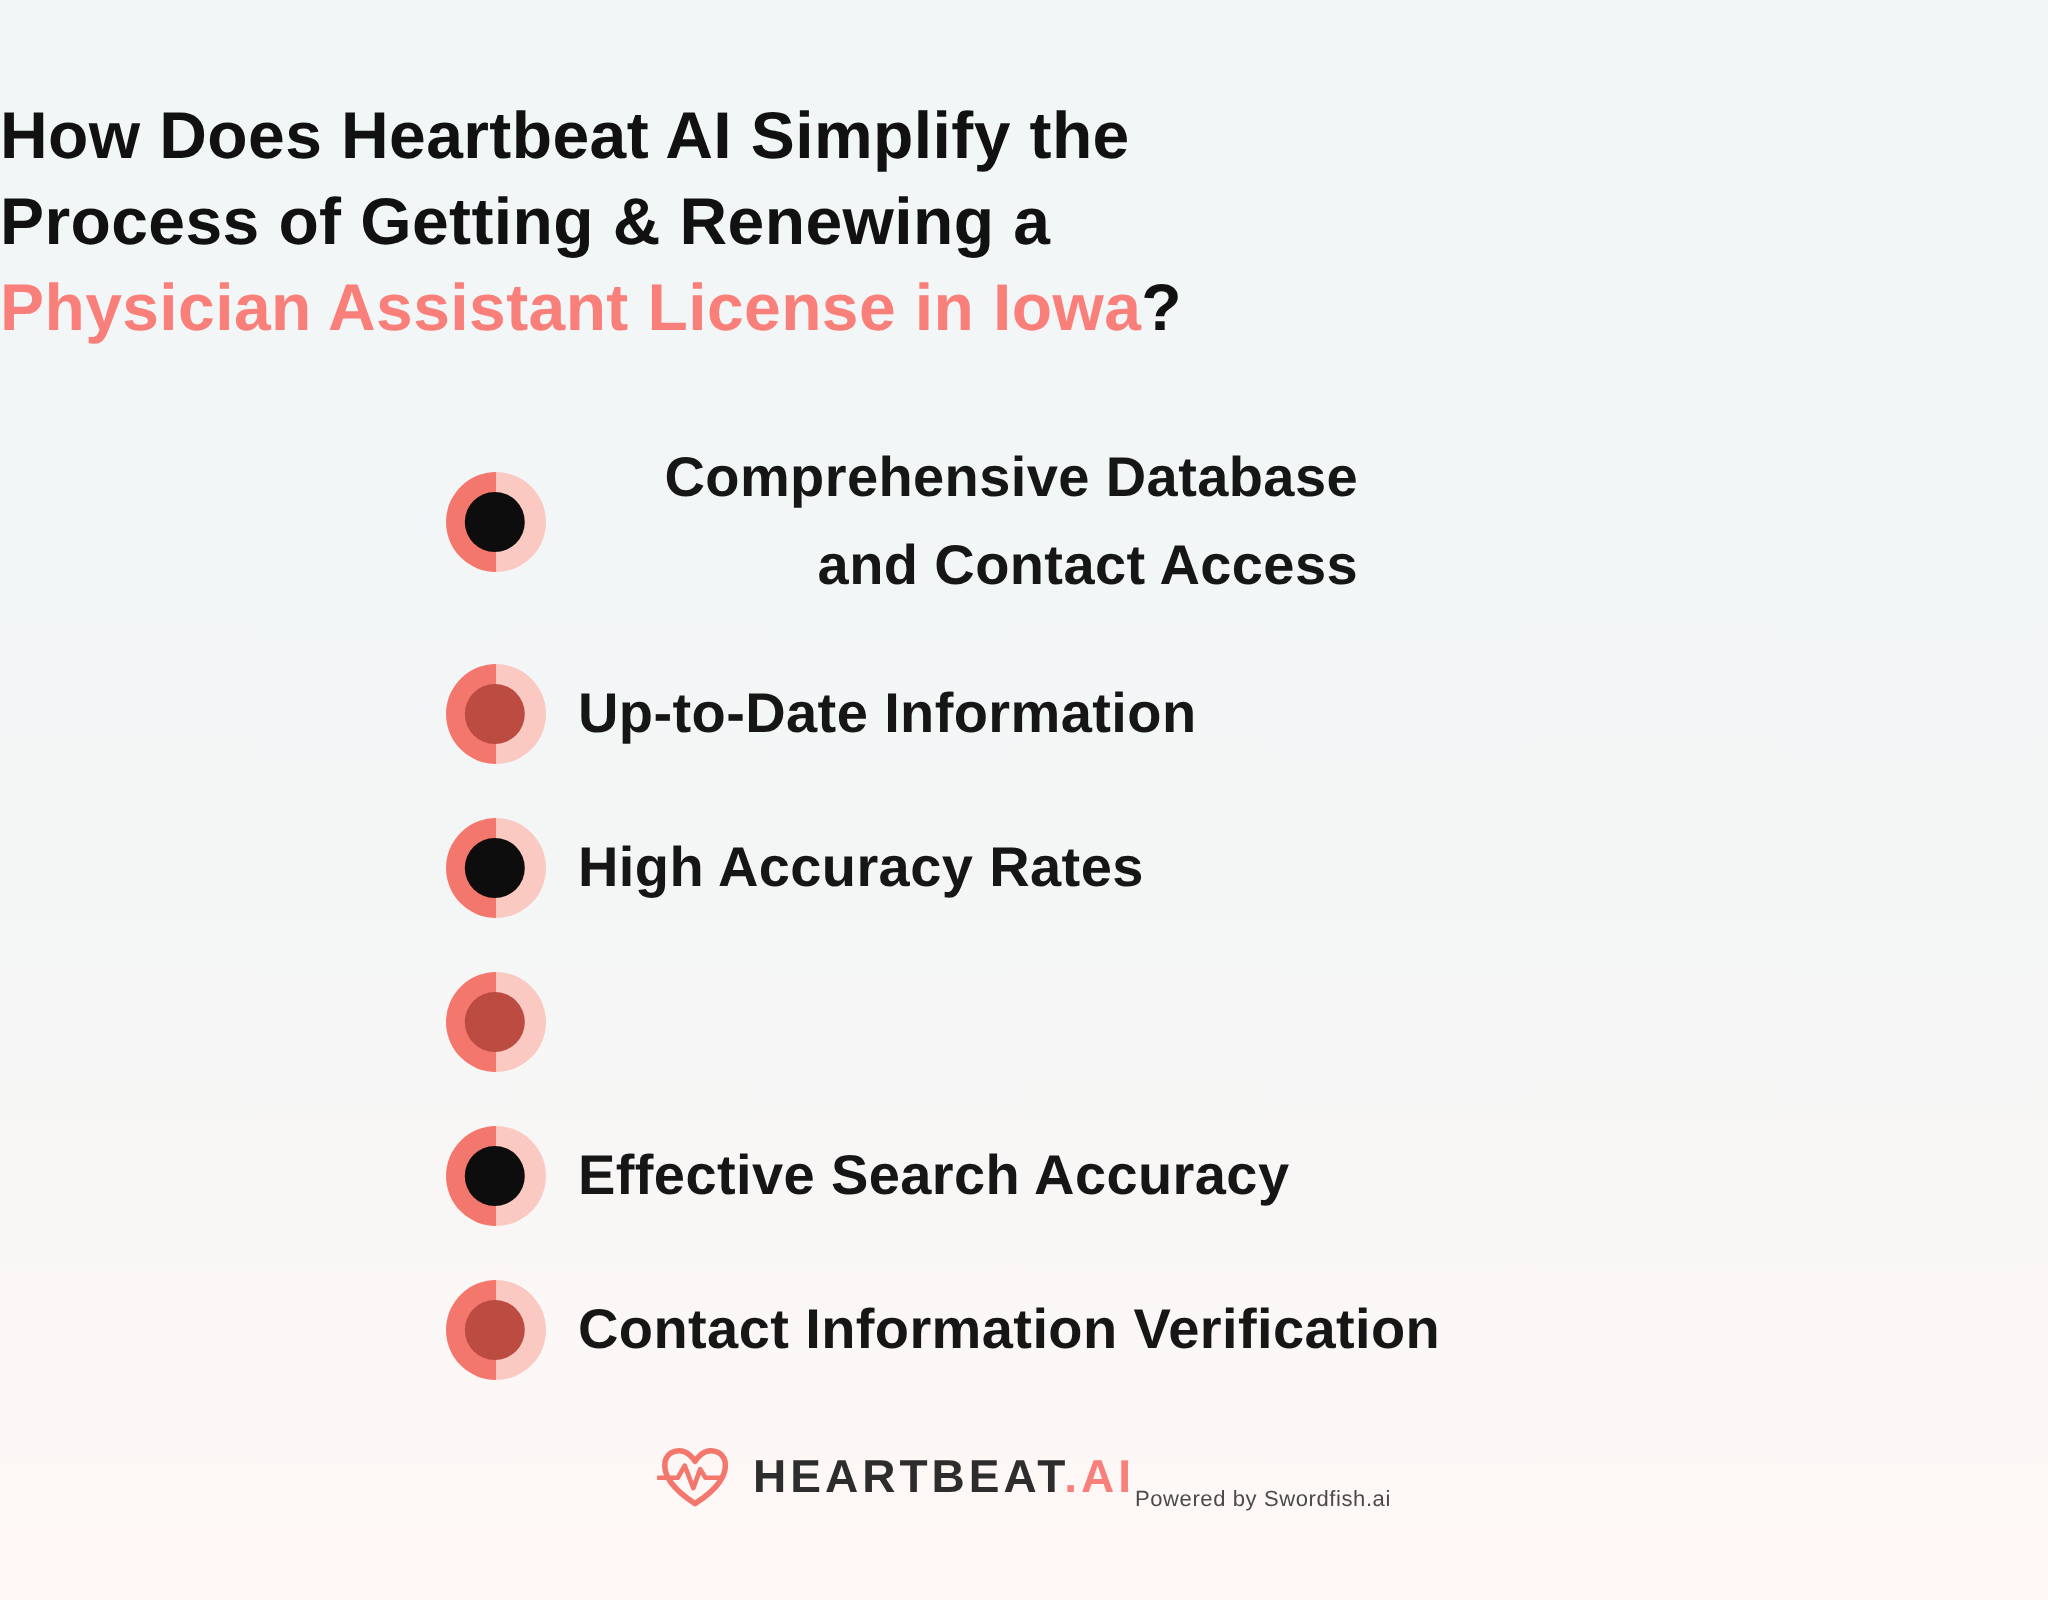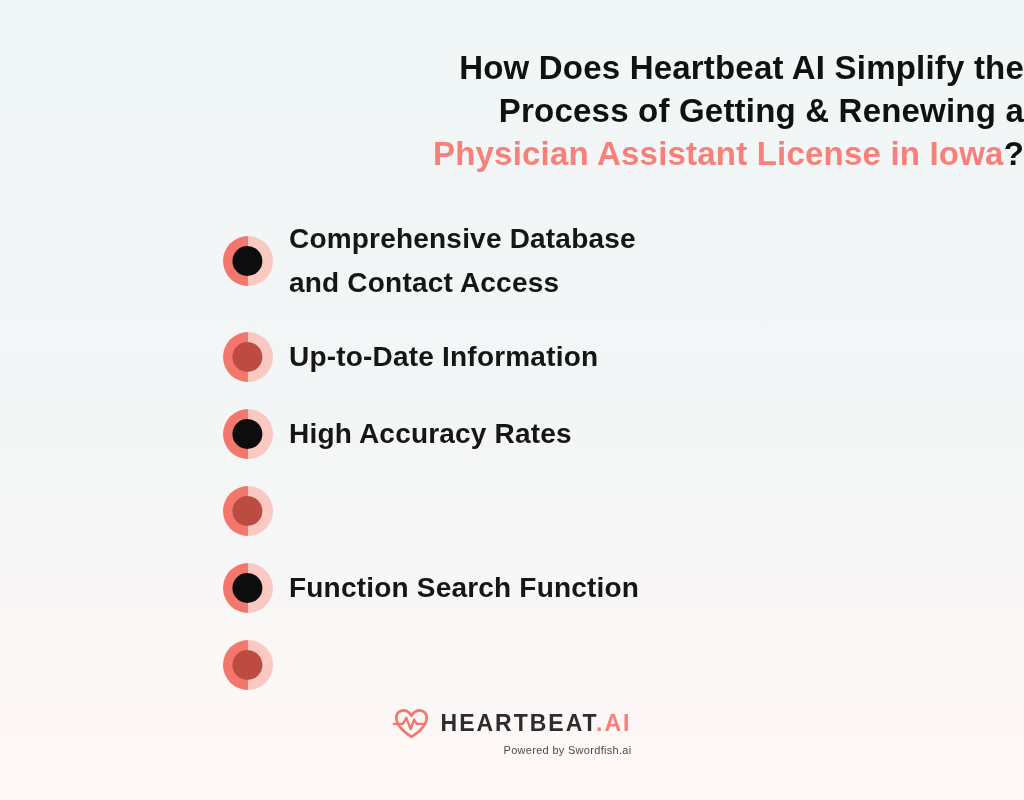--- a/index.html
+++ b/index.html
@@ -7,21 +7,21 @@
   body {
     position: relative;
     font-family: "Liberation Sans", "DejaVu Sans", sans-serif;
     background: linear-gradient(180deg, var(--bg-top, #F1F6F7) 0%, #F4F6F6 55%, var(--bg-bottom, #FFF8F6) 100%);
     overflow: hidden;
   }
 
   
   .title-block {
     margin-top: 46px;
-    text-align: right;
+    text-align: left;
     font-weight: bold;
     font-size: 33px;
     line-height: 43px;
     color: var(--title-dark, #111);
     letter-spacing: 0.2px;
   }
   .title-highlight { color: var(--accent, #F9807A); margin-top: 40px; }
   .title-suffix { color: var(--title-dark, #111); }
 
   
@@ -51,30 +51,30 @@
     border-radius: 50%;
     transform: translate(-52%, -50%);
   }
   .item-text {
     font-weight: bold;
     font-size: 28px;
     line-height: 44px;
     color: var(--list-text, #161616);
     letter-spacing: 0.2px;
   }
-  .item-text.narrow { max-width: 390px; }
+  .item-text.narrow { max-width: 390px; text-align: right; }
 
   
   .brand-footer {
     position: absolute;
     left: 50%;
     bottom: 44px;
     transform: translateX(-50%);
     display: flex;
-    flex-direction: column;
+    flex-direction: row;
     align-items: flex-end;
   }
   .brand-row {
     display: flex;
     align-items: center;
     gap: 10px;
   }
   .heart-icon svg { display: block; }
   .brand-word {
     font-weight: bold;
@@ -120,26 +120,27 @@
   </div>
   <div class="list-row">
     <span class="ring">
         <span class="dot" style="background: rgb(188, 75, 66);"></span>
       </span>
   </div>
   <div class="list-row">
     <span class="ring">
         <span class="dot" style="background: rgb(13, 13, 13);"></span>
       </span>
-    <span class="item-text">Function Search Function</span>
+    <span class="item-text">Effective Search Accuracy</span>
   </div>
   <div class="list-row">
     <span class="ring">
         <span class="dot" style="background: rgb(188, 75, 66);"></span>
       </span>
+    <span class="item-text">Contact Information Verification</span>
   </div>
 </div>
 
 <div class="brand-footer">
   <div class="brand-row">
     <span class="heart-icon">
       <svg width="38" height="36" viewBox="0 0 44 40" fill="none" xmlns="http://www.w3.org/2000/svg">
         <path d="M22 36 C 10.5 28.5, 3.2 20.5, 4.6 11.8 C 5.9 5.6, 13.6 3.3, 18.6 7.6 C 20.1 8.9, 21.2 10.2, 22 11.5 C 22.8 10.2, 23.9 8.9, 25.4 7.6 C 30.4 3.3, 38.1 5.6, 39.4 11.8 C 40.8 20.5, 33.5 28.5, 22 36 Z" stroke="#F3776C" stroke-width="3.2" stroke-linecap="round" stroke-linejoin="round" class="heart-path"></path>
         <polyline points="1,21 12,21 16,14 21,27 25,16 28,21 36,21" stroke="#F3776C" stroke-width="2.7" stroke-linecap="round" stroke-linejoin="round" class="pulse-path"></polyline>
       </svg>

